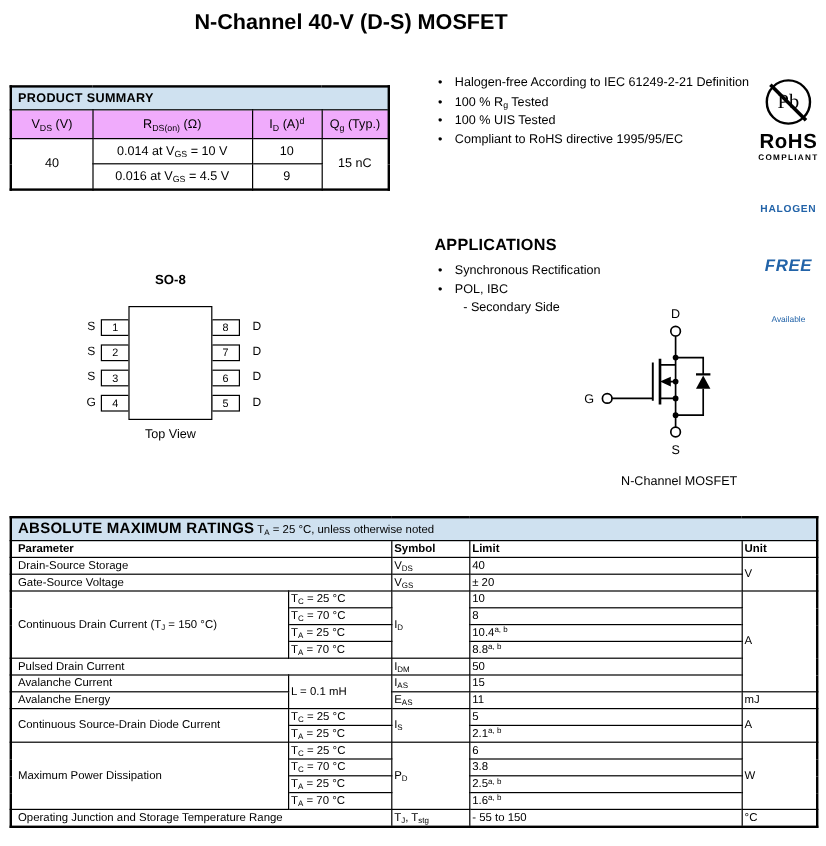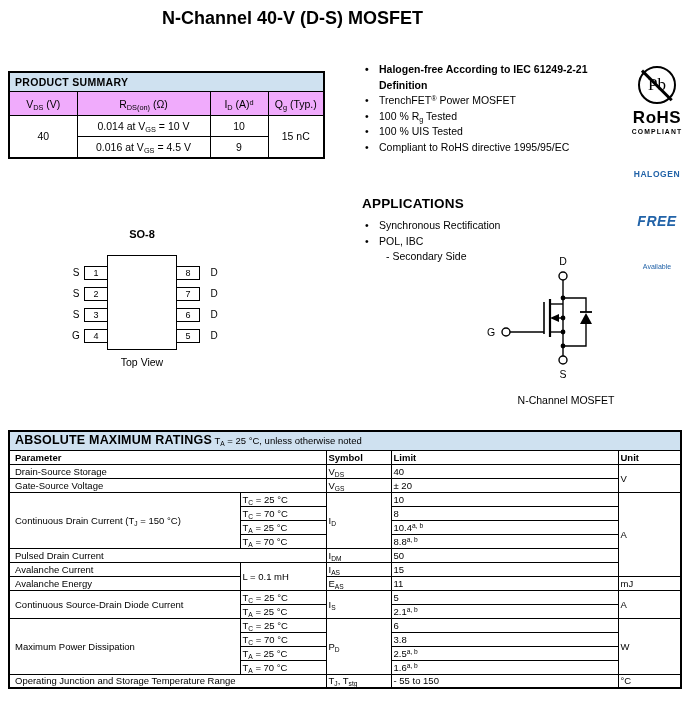--- a/index.html
+++ b/index.html
@@ -23,21 +23,21 @@
   sub { font-size:0.7em; vertical-align:-0.25em; line-height:0; }
   sup { font-size:0.7em; vertical-align:0.45em; line-height:0; }
 
   
   .features { position:absolute; left:362px; top:62px; width:268px; }
   .apps     { position:absolute; left:362px; top:196px; width:268px; }
   .sec-title { font-size:13.5px; font-weight:bold; margin-bottom:7px; letter-spacing:0.2px; }
   .bullets { list-style:none; }
   .bullets li { position:relative; padding-left:17px; font-size:10.5px; line-height:15.5px; }
   .bullets li::before { content:"•"; position:absolute; left:3px; }
-  .bold-item { font-weight:bold; }
+  .bold-item { font-weight:normal; }
   .subitem { padding-left:24px; font-size:10.5px; line-height:15.5px; }
 
   
   .badges { position:absolute; left:629px; top:66px; width:56px; text-align:center; }
   .pb-circle { width:38px; height:38px; border:2.5px solid #000; border-radius:50%;
     margin:0 auto; position:relative; font-family:"Liberation Serif", serif;
     font-size:17px; line-height:34px; }
   .pb-circle::after { content:""; position:absolute; left:-4px; top:16px; width:42px;
     height:2.5px; background:#000; transform:rotate(45deg); }
   .rohs-word { font-size:17px; font-weight:bold; letter-spacing:0.5px; margin-top:4px; }
@@ -105,21 +105,20 @@
   <tr class="ps-data">
     <td><span>0.016 at V</span><sub>GS</sub><span> = 4.5 V</span></td>
     <td>9</td>
   </tr>
 </tbody>
   </table>
 
 <div class="features">
   <ul class="bullets">
     <li class="bold-item">Halogen-free According to IEC 61249-2-21 Definition</li>
-    <li><span>TrenchFET</span><sup>®</sup><span> Power MOSFET</span></li>
     <li><span>100 % R</span><sub>g</sub><span> Tested</span></li>
     <li>100 % UIS Tested</li>
     <li>Compliant to RoHS directive 1995/95/EC</li>
   </ul>
 </div>
 
 <div class="badges">
   <div class="pb-circle">Pb</div>
   <div class="rohs-word">RoHS</div>
   <div class="compliant-word">COMPLIANT</div>

